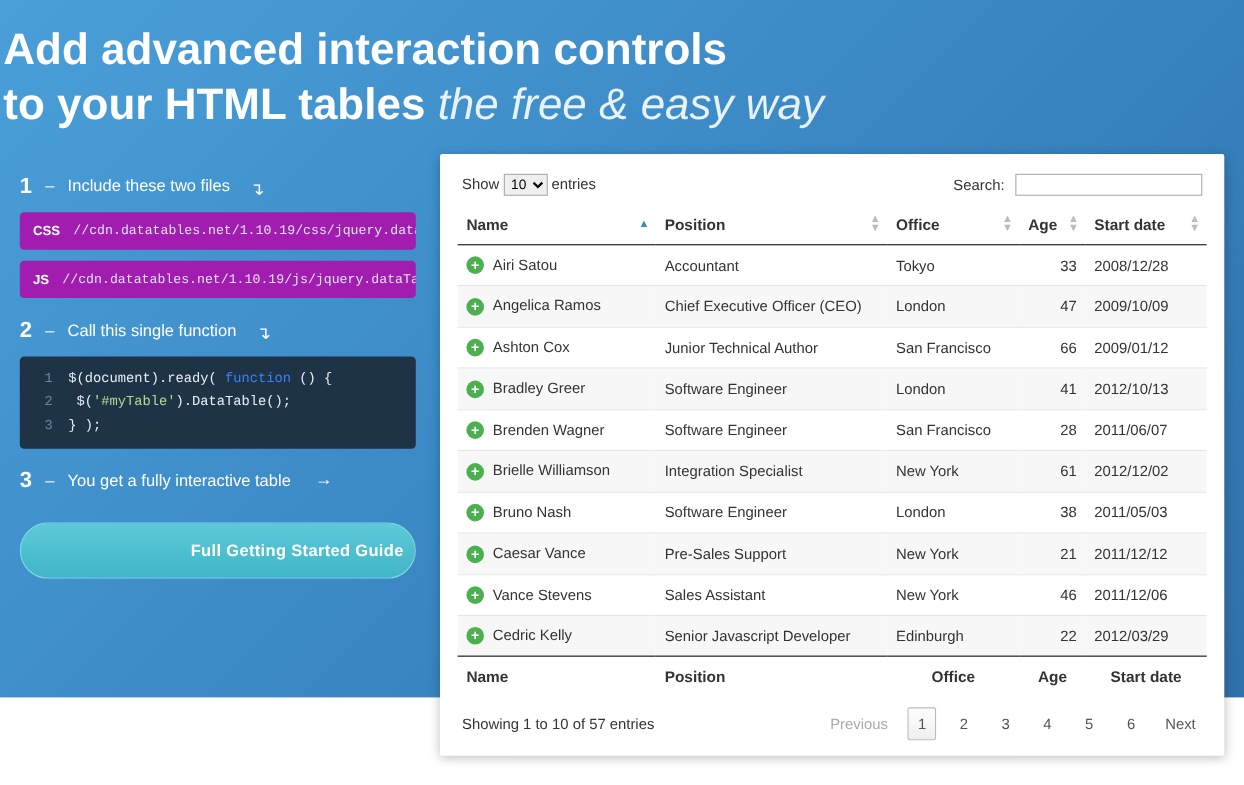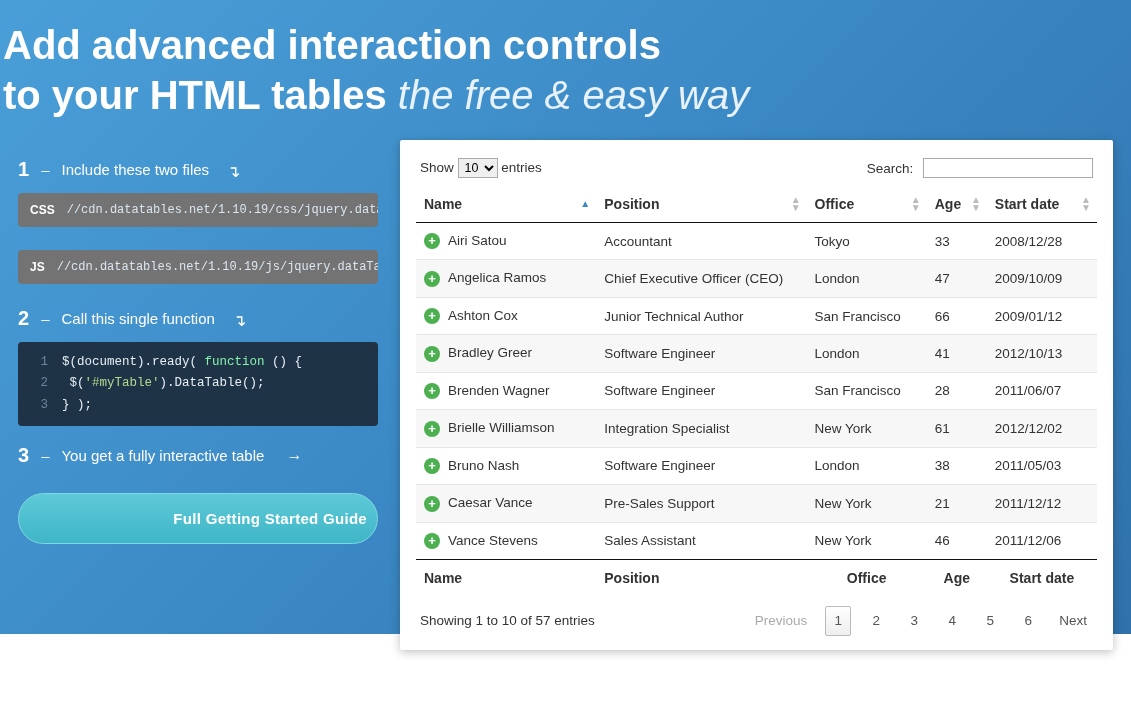--- a/index.html
+++ b/index.html
@@ -53,27 +53,27 @@
     margin-left: 6px;
     font-size: 16px;
     transform: translateY(2px);
     display:inline-block;
   }
   .arrow-right {
     margin-left: 10px;
     font-size: 16px;
   }
   .codebar {
-    background: #737373;
+    background: #a21caf;
     color: #dbe6f0;
     border-radius: 4px;
     padding: 10px 12px;
     font-family: Consolas, "Courier New", monospace;
     font-size: 12px;
-    margin-bottom: 23px;
+    margin-bottom: 10px;
     display: flex;
     align-items: center;
     gap: 12px;
     overflow: hidden;
     white-space: nowrap;
   }
   .codebar .tag {
     font-weight: 700;
     color: #fff;
     font-family: "Helvetica Neue", Arial, sans-serif;
@@ -83,21 +83,21 @@
   .codeblock {
     background: #1f3347;
     border-radius: 4px;
     padding: 10px 12px;
     font-family: Consolas, "Courier New", monospace;
     font-size: 12.5px;
     color: #e7eef5;
     line-height: 1.7;
   }
   .codeblock .ln { color: #6b859c; display:inline-block; width:18px; text-align:right; margin-right:14px;}
-  .codeblock .kw { color: #86efac; }
+  .codeblock .kw { color: #3b82f6; }
   .codeblock .st { color: #b3d98f; }
   .cta {
     margin-top: 26px;
     background: linear-gradient(#5ec9d8, #3fb6c7);
     color: #fff;
     text-align: right;
     padding: 16px 10px;
     border-radius: 28px;
     font-weight: 700;
     font-size: 15px;
@@ -172,21 +172,21 @@
     vertical-align:middle;
     cursor:pointer;
   }
   table.dt tfoot th {
     text-align:left;
     font-weight:700;
     padding:10px 8px;
     border-top:1px solid #111;
     font-size:14px;
   }
-  .col-age, .col-age-h { }
+  .col-age, .col-age-h { text-align:right; }
   .panel-bottom {
     display:flex;
     justify-content:space-between;
     align-items:center;
     padding:10px 4px 2px 4px;
     font-size:13.5px;
   }
   .paginate { display:flex; gap:12px; }
   .paginate .pg {
     min-width:26px; height:30px;
@@ -345,20 +345,27 @@
             <td>New York</td>
             <td class="col-age">21</td>
             <td>2011/12/12</td>
           </tr>
           <tr>
             <td><span class="expand">+</span><span>Vance Stevens</span></td>
             <td>Sales Assistant</td>
             <td>New York</td>
             <td class="col-age">46</td>
             <td>2011/12/06</td>
+          </tr>
+          <tr>
+            <td><span class="expand">+</span><span>Cedric Kelly</span></td>
+            <td>Senior Javascript Developer</td>
+            <td>Edinburgh</td>
+            <td class="col-age">22</td>
+            <td>2012/03/29</td>
           </tr>
         </tbody>
       <tfoot>
         <tr>
           <th>Name</th>
           <th>Position</th>
           <th style="text-align:center">Office</th>
           <th style="text-align:center">Age</th>
           <th style="text-align:center">Start date</th>
         </tr>

